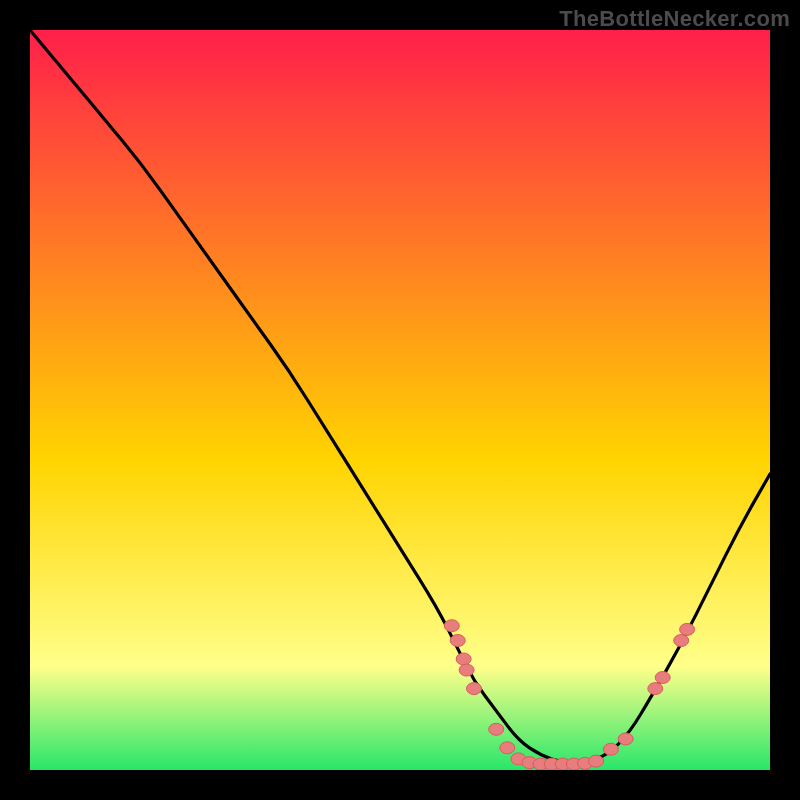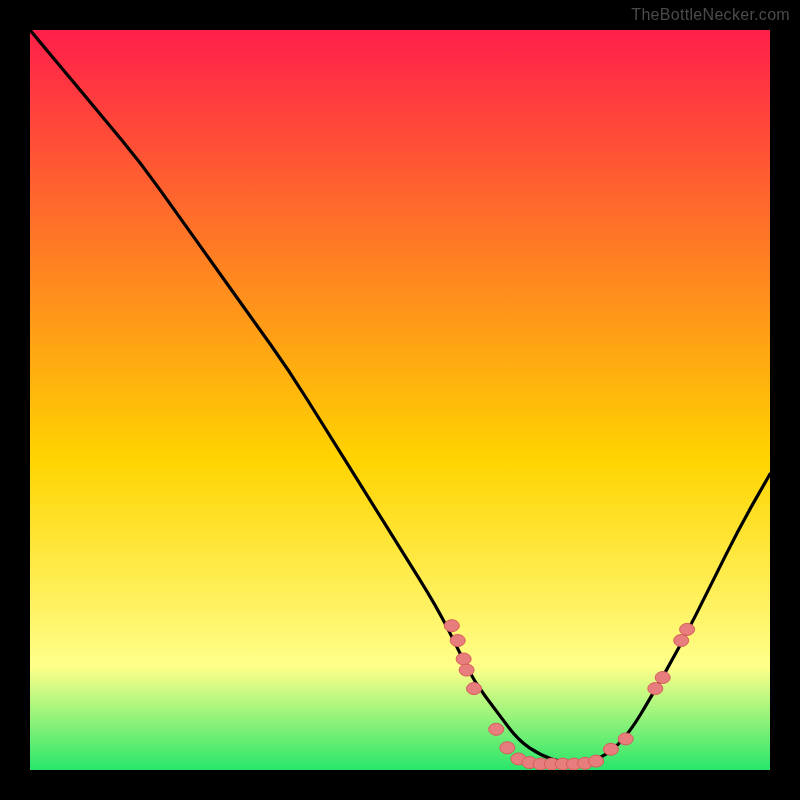--- a/index.html
+++ b/index.html
@@ -23,22 +23,22 @@
     left: 0;
     top: 0;
     width: 740px;
     height: 740px;
   }
   .watermark {
     position: absolute;
     top: 6px;
     right: 10px;
     color: #4b4b4b;
-    font-size: 16px;
-    font-weight: normal;
+    font-size: 22px;
+    font-weight: bold;
     letter-spacing: 0.3px;
   }
 </style>
 </head>
 <body>
 
 <div class="watermark">TheBottleNecker.com</div>
 
 <div class="frame">
 

